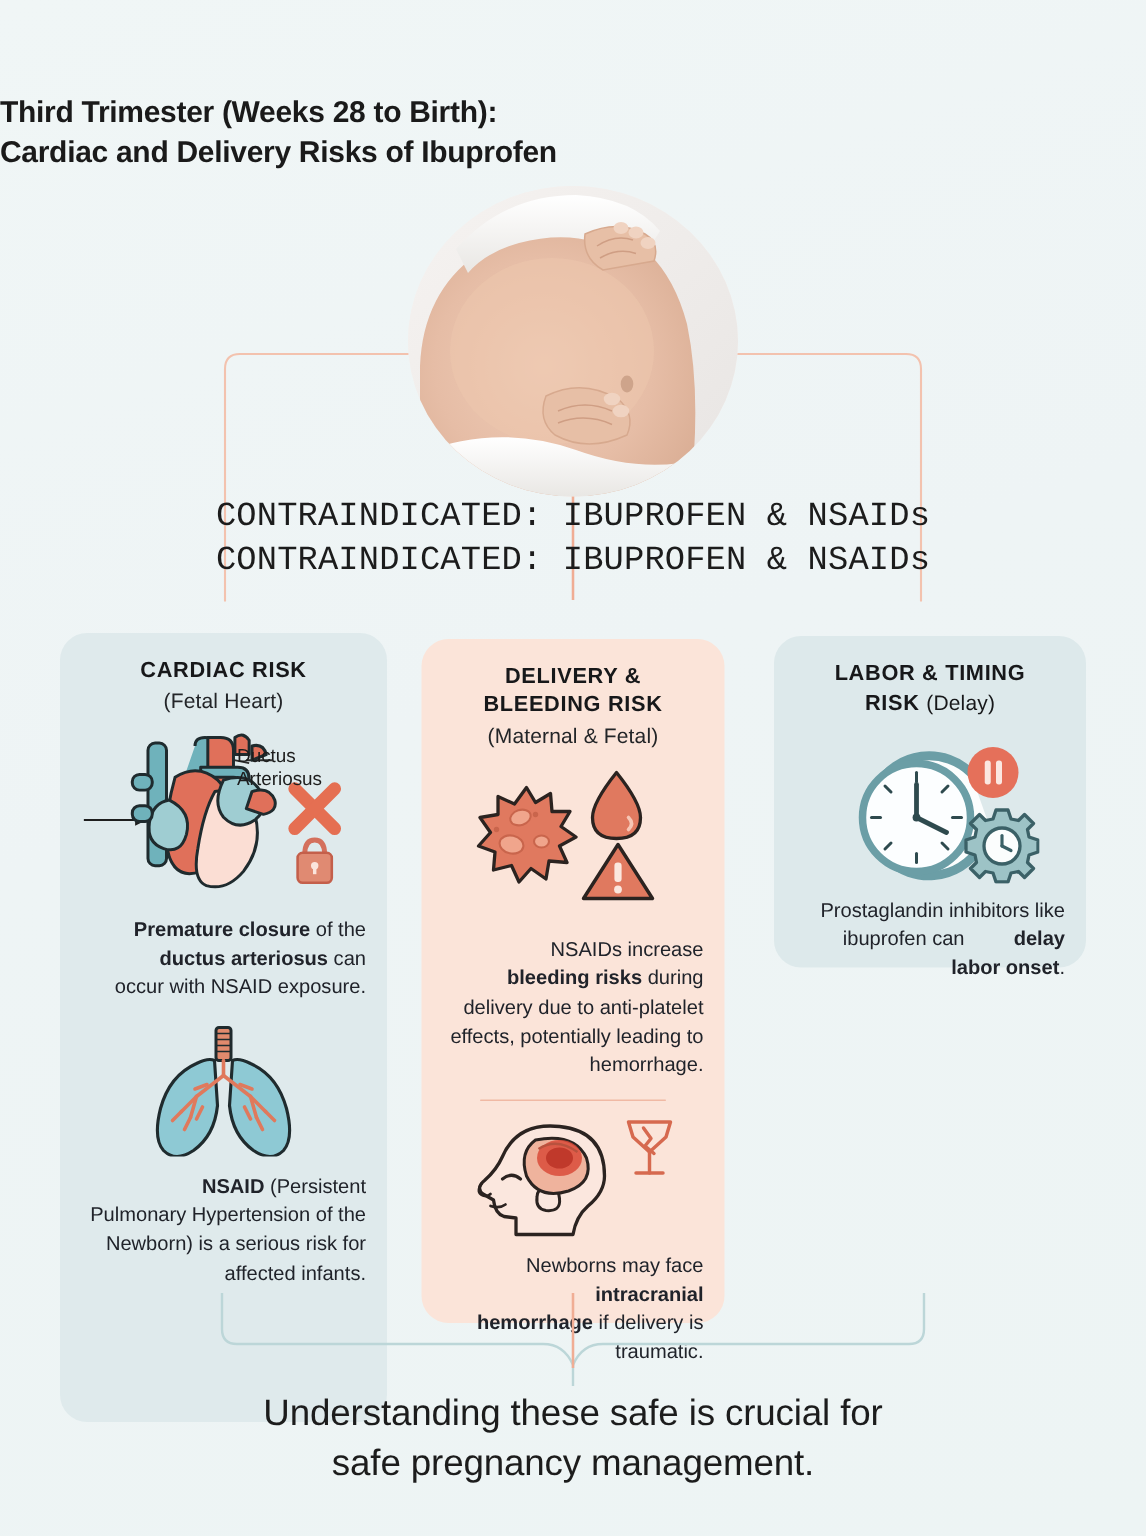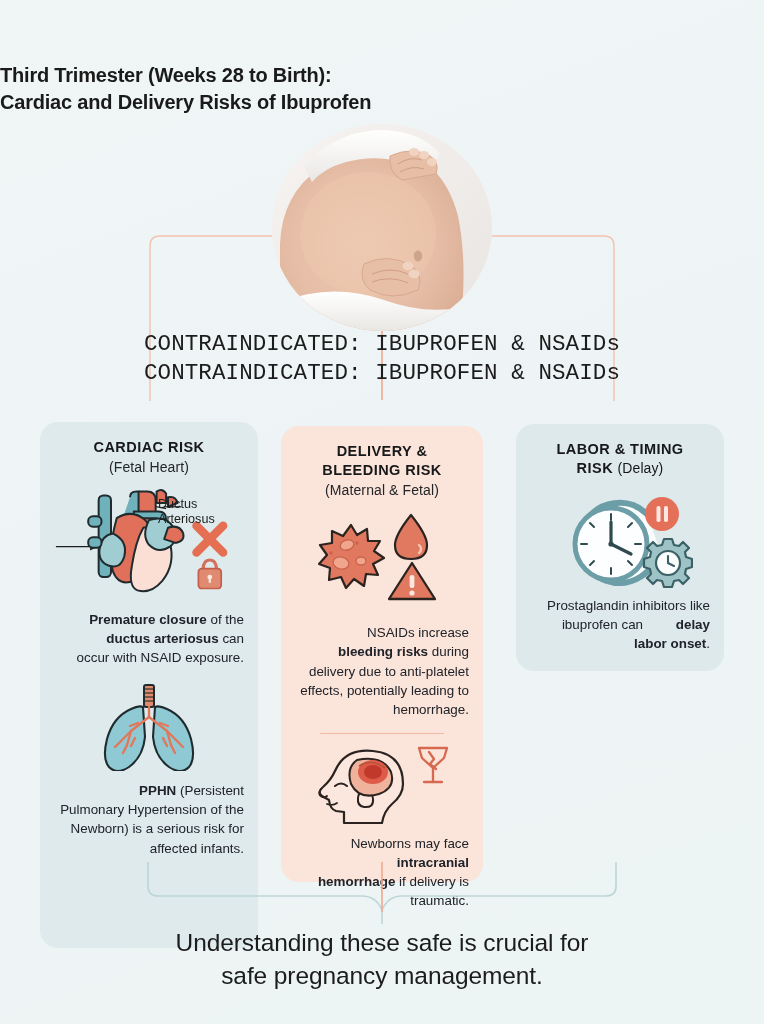--- a/index.html
+++ b/index.html
@@ -74,21 +74,21 @@
   .card {
     position: absolute;
     border-radius: 18px;
     padding: 16px 14px 18px;
     text-align: center;
   }
   .card-cardiac  { left: 40px;  top: 422px; width: 218px; height: 526px;
                    background: #dfeaec; }
   .card-delivery { left: 281px; top: 426px; width: 202px; height: 456px;
                    background: #fbe4d9; }
-  .card-labor    { left: 516px; top: 424px; width: 208px; height: 247px;
+  .card-labor    { left: 516px; top: 424px; width: 208px; height: 221px;
                    background: #dde9eb; }
 
   .card-head {
     font-size: 14.5px;
     font-weight: 700;
     letter-spacing: 0.45px;
     line-height: 1.32;
     color: #17181a;
   }
   .card-sub {
@@ -307,21 +307,21 @@
               <path d="M88 62 l4 8"></path>
             <path d="M55 40 l-8 3"></path>
               <path d="M77 40 l8 3"></path>
             <path d="M52 55 l-4 8"></path>
               <path d="M80 55 l4 8"></path>
           </g>
         </svg>
       </div>
 
       <div class="card-body" style="margin-top:8px;">
-        <b>PPHN</b><span> (Persistent Pulmonary Hypertension of the Newborn) is a serious risk for affected infants.</span>
+        <b>NSAID</b><span> (Persistent Pulmonary Hypertension of the Newborn) is a serious risk for affected infants.</span>
       </div>
     </div>
 
     <div class="card card-delivery">
       <div class="card-head">DELIVERY &amp;</div>
       <div class="card-head">BLEEDING RISK</div>
       <div class="card-sub">(Maternal &amp; Fetal)</div>
 
       <div class="icon-box" style="height:96px; margin-top:10px;">
         <svg width="150" height="92" viewBox="0 0 150 92" fill="none">

